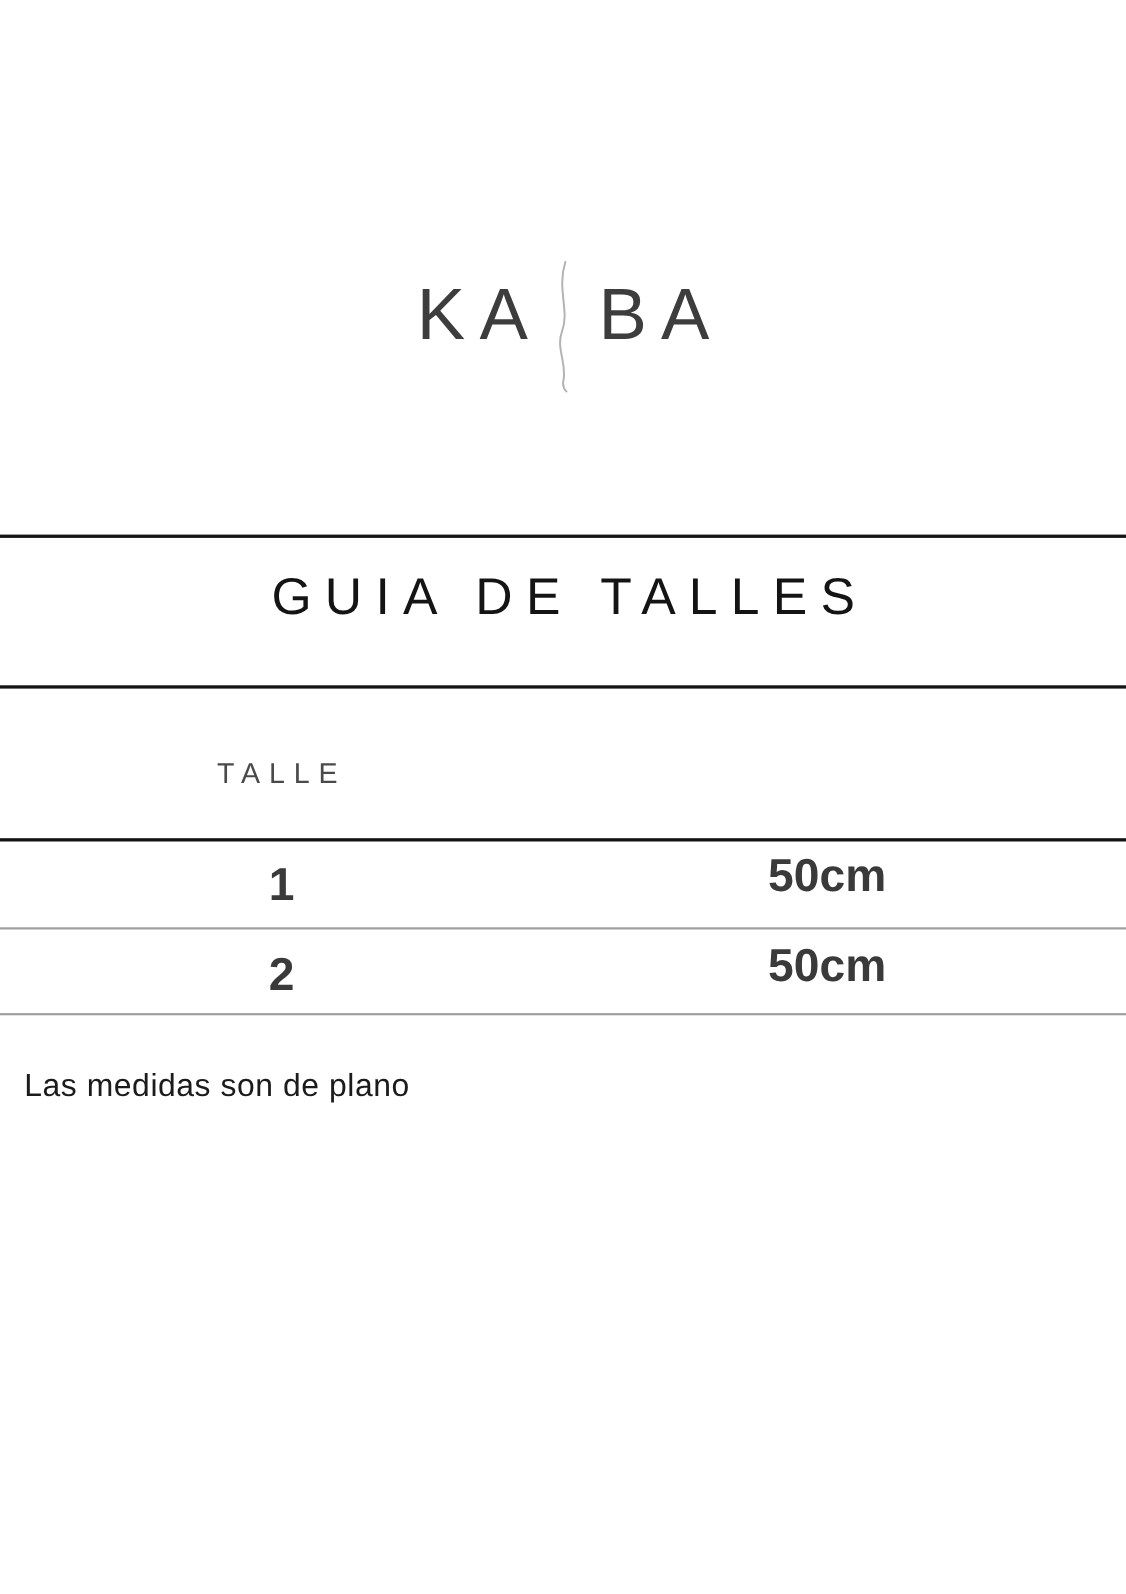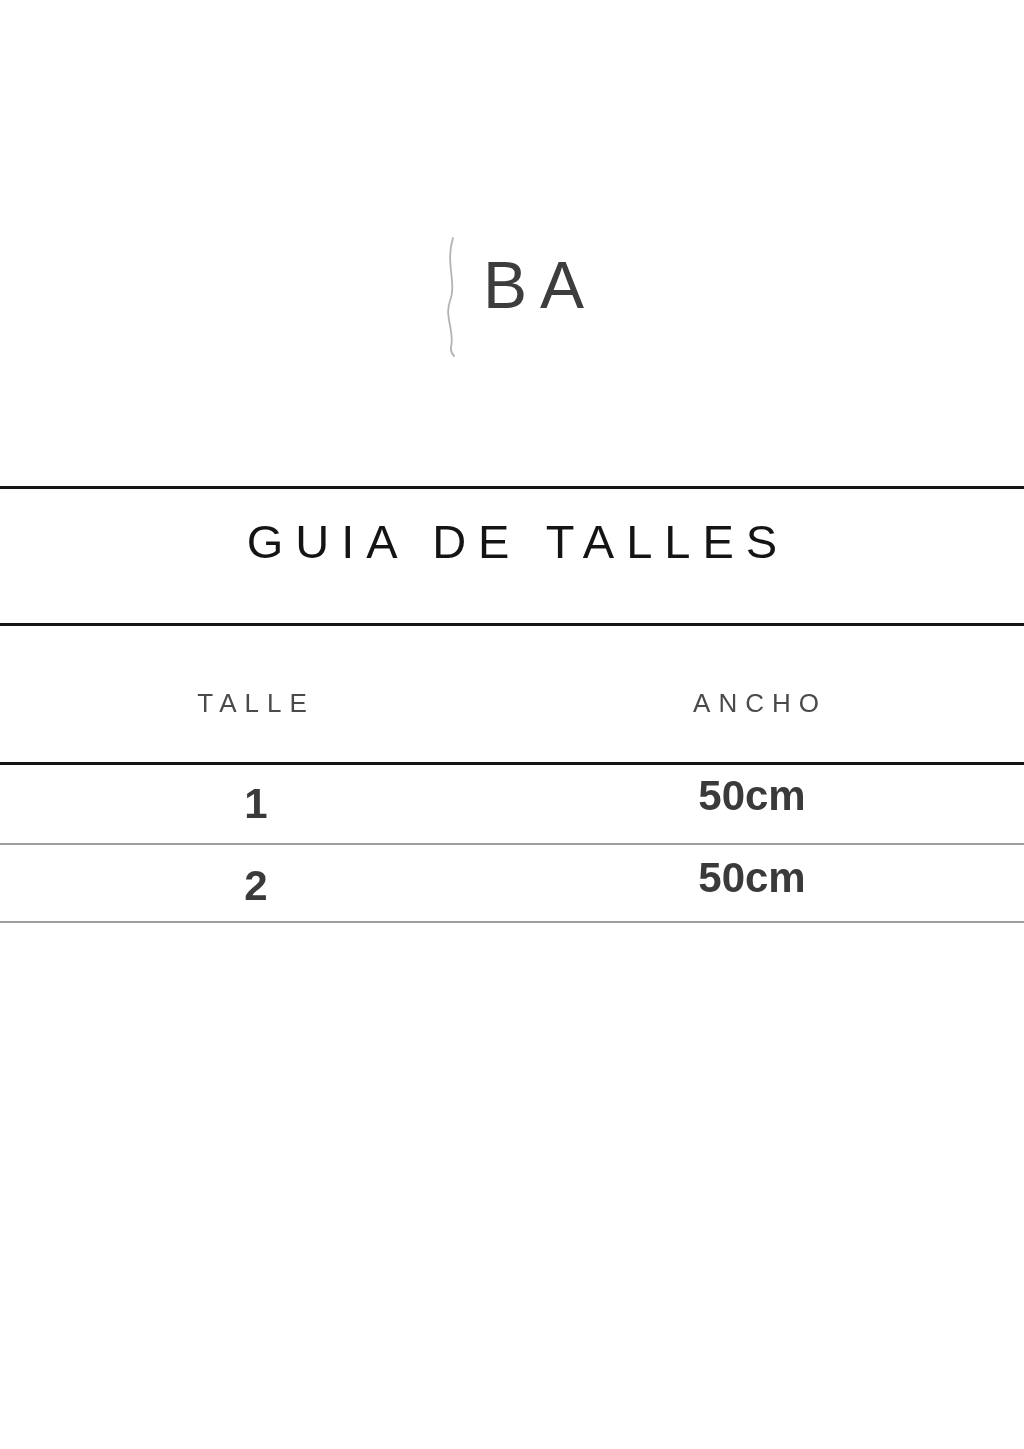--- a/index.html
+++ b/index.html
@@ -112,49 +112,50 @@
     color: #1b1b1b;
     letter-spacing: 0.5px;
   }
 </style>
 </head>
 <body>
 
 <div class="page">
 
   <header class="logo">
+    <span class="logo-text left">KA</span>
     <svg class="squiggle" width="22" height="120" viewBox="0 0 22 120" fill="none" xmlns="http://www.w3.org/2000/svg">
       <path d="M13 1 C5 26, 17 46, 10 64 C4 80, 15 94, 11 110 C10.5 114, 12 117, 14 119" stroke="#b3b3b3" stroke-width="1.8" stroke-linecap="round"></path>
     </svg>
     <span class="logo-text right">BA</span>
   </header>
 
   <div class="rule rule-black rule-a"></div>
 
   <div class="title-band">
     <h1 class="title">GUIA DE TALLES</h1>
   </div>
 
   <div class="rule rule-black rule-b"></div>
 
   <div class="grid3 header-row">
     <span class="col-header">TALLE</span>
-    <span class="col-header header-ancho">ANCHO</span>
   </div>
 
   <div class="rule rule-black rule-c"></div>
 
   <div class="grid3 data-row-1">
     <span class="cell">1</span>
     <span class="cell cell-largo">50cm</span>
   </div>
 
   <div class="rule rule-gray rule-d"></div>
 
   <div class="grid3 data-row-2">
     <span class="cell">2</span>
     <span class="cell cell-largo">50cm</span>
   </div>
 
   <div class="rule rule-gray rule-e"></div>
 
+  <p class="note">Las medidas son de plano</p>
 
 </div>
 
 </body></html>

